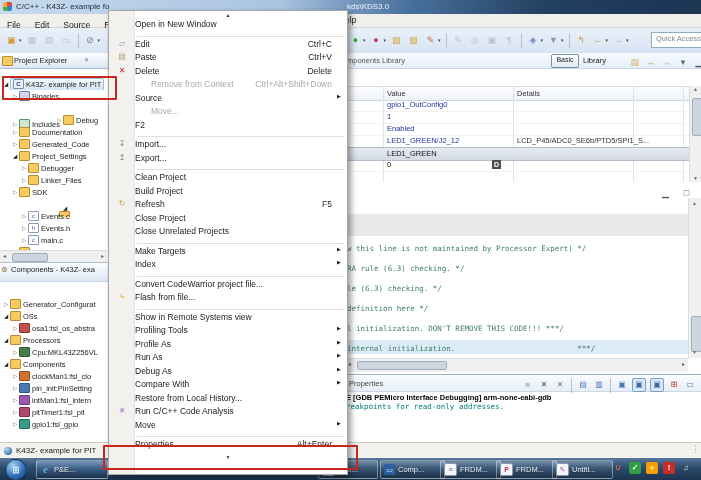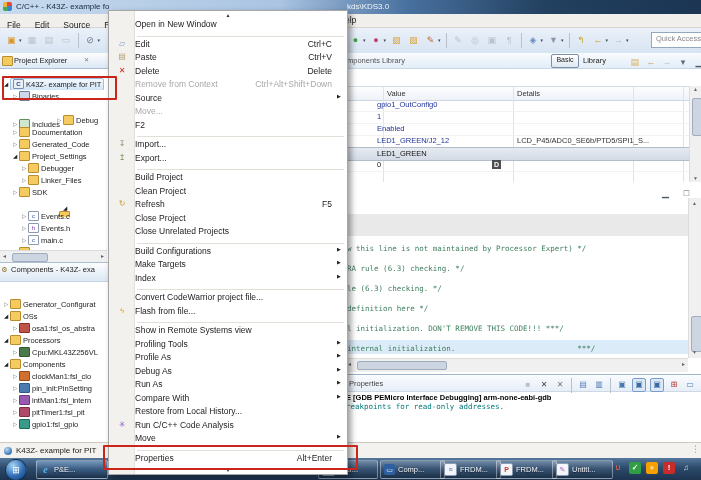--- a/index.html
+++ b/index.html
@@ -67,21 +67,21 @@
     background:linear-gradient(#fff,#dde7f2);font-size:7px;text-align:center;color:#222;padding-top:1px;}
   .advbtn{position:absolute;left:238px;top:3px;font-size:7.5px;color:#222;}
   .ihicons{position:absolute;left:282px;top:1px;display:flex;}
   .ihicons .tico{width:12px;}
   .itheader{position:absolute;left:0;top:33px;width:344px;height:13px;
     background:linear-gradient(#fcfdfe,#eef2f8);border-top:1px solid #d4dce6;border-bottom:1px solid #cdd6e2;}
   .ith{position:absolute;top:2px;font-size:7.5px;color:#333;}
   .cline{position:absolute;width:1px;background:#dde3ea;top:33px;height:138px;}
   .irow{position:absolute;left:0;width:344px;height:12px;border-bottom:1px solid #f2f2f2;}
   .irow.sel{background:linear-gradient(#e6ebf2,#d3dae5);border-top:1px solid #b2bcca;border-bottom:1px solid #b2bcca;}
-  .ival{position:absolute;left:32px;top:1px;font-size:7.5px;color:#20339b;white-space:nowrap;}
+  .ival{position:absolute;left:42px;top:1px;font-size:7.5px;color:#20339b;white-space:nowrap;}
   .irow.sel .ival{color:#111;}
   .irow.plain .ival{color:#111;}
   .idet{position:absolute;left:172px;top:1px;font-size:7.5px;color:#333;white-space:nowrap;}
   .dbadge{position:absolute;left:147px;top:1px;width:9px;height:9px;background:#4e4e4e;color:#fff;
     font-size:7px;font-weight:bold;text-align:center;line-height:9px;}
   .vscroll{position:absolute;background:#f0f0f0;border-left:1px solid #dcdcdc;}
   
   .editor{position:absolute;left:345px;top:182px;width:356px;height:192px;background:#fff;border-bottom:1px solid #9db3cc;}
   .ewin{position:absolute;right:6px;top:3px;display:flex;gap:4px;font-size:7px;color:#4a5a6a;}
   .grayband{position:absolute;left:0;top:32px;width:343px;height:22px;background:#e9e9e9;}
@@ -119,21 +119,21 @@
   
   .cmenu{position:absolute;left:108px;top:10px;width:238px;height:463px;z-index:40;
     border:1px solid #a6a6a6;box-shadow:3px 3px 6px rgba(0,0,0,.4);
     background:linear-gradient(90deg,#f3f1ee 0,#f3f1ee 25px,#e4e0da 25px,#e4e0da 26px,#fff 26px);}
   .mscroll{height:8px;text-align:center;font-size:5px;color:#333;line-height:8px;}
   .mitem{height:13.5px;display:flex;align-items:flex-start;padding-right:3px;}
   .mi-ico{width:26px;text-align:center;font-size:8px;flex:none;}
   .mi-label{flex:1;font-size:8.5px;color:#1c1c1c;white-space:nowrap;}
   .mi-short{font-size:8.5px;color:#1c1c1c;margin-right:5px;white-space:nowrap;}
   .mi-sub{width:7px;font-size:5px;color:#222;}
-  .mitem.disabled .mi-label,.mitem.disabled .mi-short{color:#a8a8a8;}
+  .mitem.disabled .mi-label,.mitem.disabled .mi-short{color:#a8a8a8;padding-left:16px;}
   .msep{height:6px;position:relative;}
   .msep::after{content:"";position:absolute;left:28px;right:3px;top:3px;height:1px;background:#e2dfd8;}
   
   .ann{position:absolute;border:2px solid #c9251b;z-index:60;border-radius:1px;}
 </style>
 </head>
 <body>
 
 <div id="root">
 
@@ -603,26 +603,26 @@
           <span class="mi-sub"></span>
         </div>
         <div class="mitem">
           <span class="mi-ico" style="color: rgb(122, 144, 96);">↥</span>
           <span class="mi-label">Export...</span>
           <span class="mi-sub"></span>
         </div>
         <div class="msep"></div>
         <div class="mitem">
           <span class="mi-ico"></span>
+          <span class="mi-label">Clean Project</span>
+          <span class="mi-sub"></span>
+        </div>
+        <div class="mitem">
+          <span class="mi-ico"></span>
           <span class="mi-label">Build Project</span>
-          <span class="mi-sub"></span>
-        </div>
-        <div class="mitem">
-          <span class="mi-ico"></span>
-          <span class="mi-label">Clean Project</span>
           <span class="mi-sub"></span>
         </div>
         <div class="mitem">
           <span class="mi-ico" style="color: rgb(200, 162, 60);">↻</span>
           <span class="mi-label">Refresh</span>
           <span class="mi-short">F5</span>
           <span class="mi-sub"></span>
         </div>
         <div class="mitem">
           <span class="mi-ico"></span>
@@ -630,25 +630,20 @@
           <span class="mi-sub"></span>
         </div>
         <div class="mitem">
           <span class="mi-ico"></span>
           <span class="mi-label">Close Unrelated Projects</span>
           <span class="mi-sub"></span>
         </div>
         <div class="msep"></div>
         <div class="mitem">
           <span class="mi-ico"></span>
-          <span class="mi-label">Build Configurations</span>
-          <span class="mi-sub">▶</span>
-        </div>
-        <div class="mitem">
-          <span class="mi-ico"></span>
           <span class="mi-label">Make Targets</span>
           <span class="mi-sub">▶</span>
         </div>
         <div class="mitem">
           <span class="mi-ico"></span>
           <span class="mi-label">Index</span>
           <span class="mi-sub">▶</span>
         </div>
         <div class="msep"></div>
         <div class="mitem">
@@ -672,26 +667,26 @@
           <span class="mi-label">Profiling Tools</span>
           <span class="mi-sub">▶</span>
         </div>
         <div class="mitem">
           <span class="mi-ico"></span>
           <span class="mi-label">Profile As</span>
           <span class="mi-sub">▶</span>
         </div>
         <div class="mitem">
           <span class="mi-ico"></span>
+          <span class="mi-label">Run As</span>
+          <span class="mi-sub">▶</span>
+        </div>
+        <div class="mitem">
+          <span class="mi-ico"></span>
           <span class="mi-label">Debug As</span>
-          <span class="mi-sub">▶</span>
-        </div>
-        <div class="mitem">
-          <span class="mi-ico"></span>
-          <span class="mi-label">Run As</span>
           <span class="mi-sub">▶</span>
         </div>
         <div class="mitem">
           <span class="mi-ico"></span>
           <span class="mi-label">Compare With</span>
           <span class="mi-sub">▶</span>
         </div>
         <div class="mitem">
           <span class="mi-ico"></span>
           <span class="mi-label">Restore from Local History...</span>

